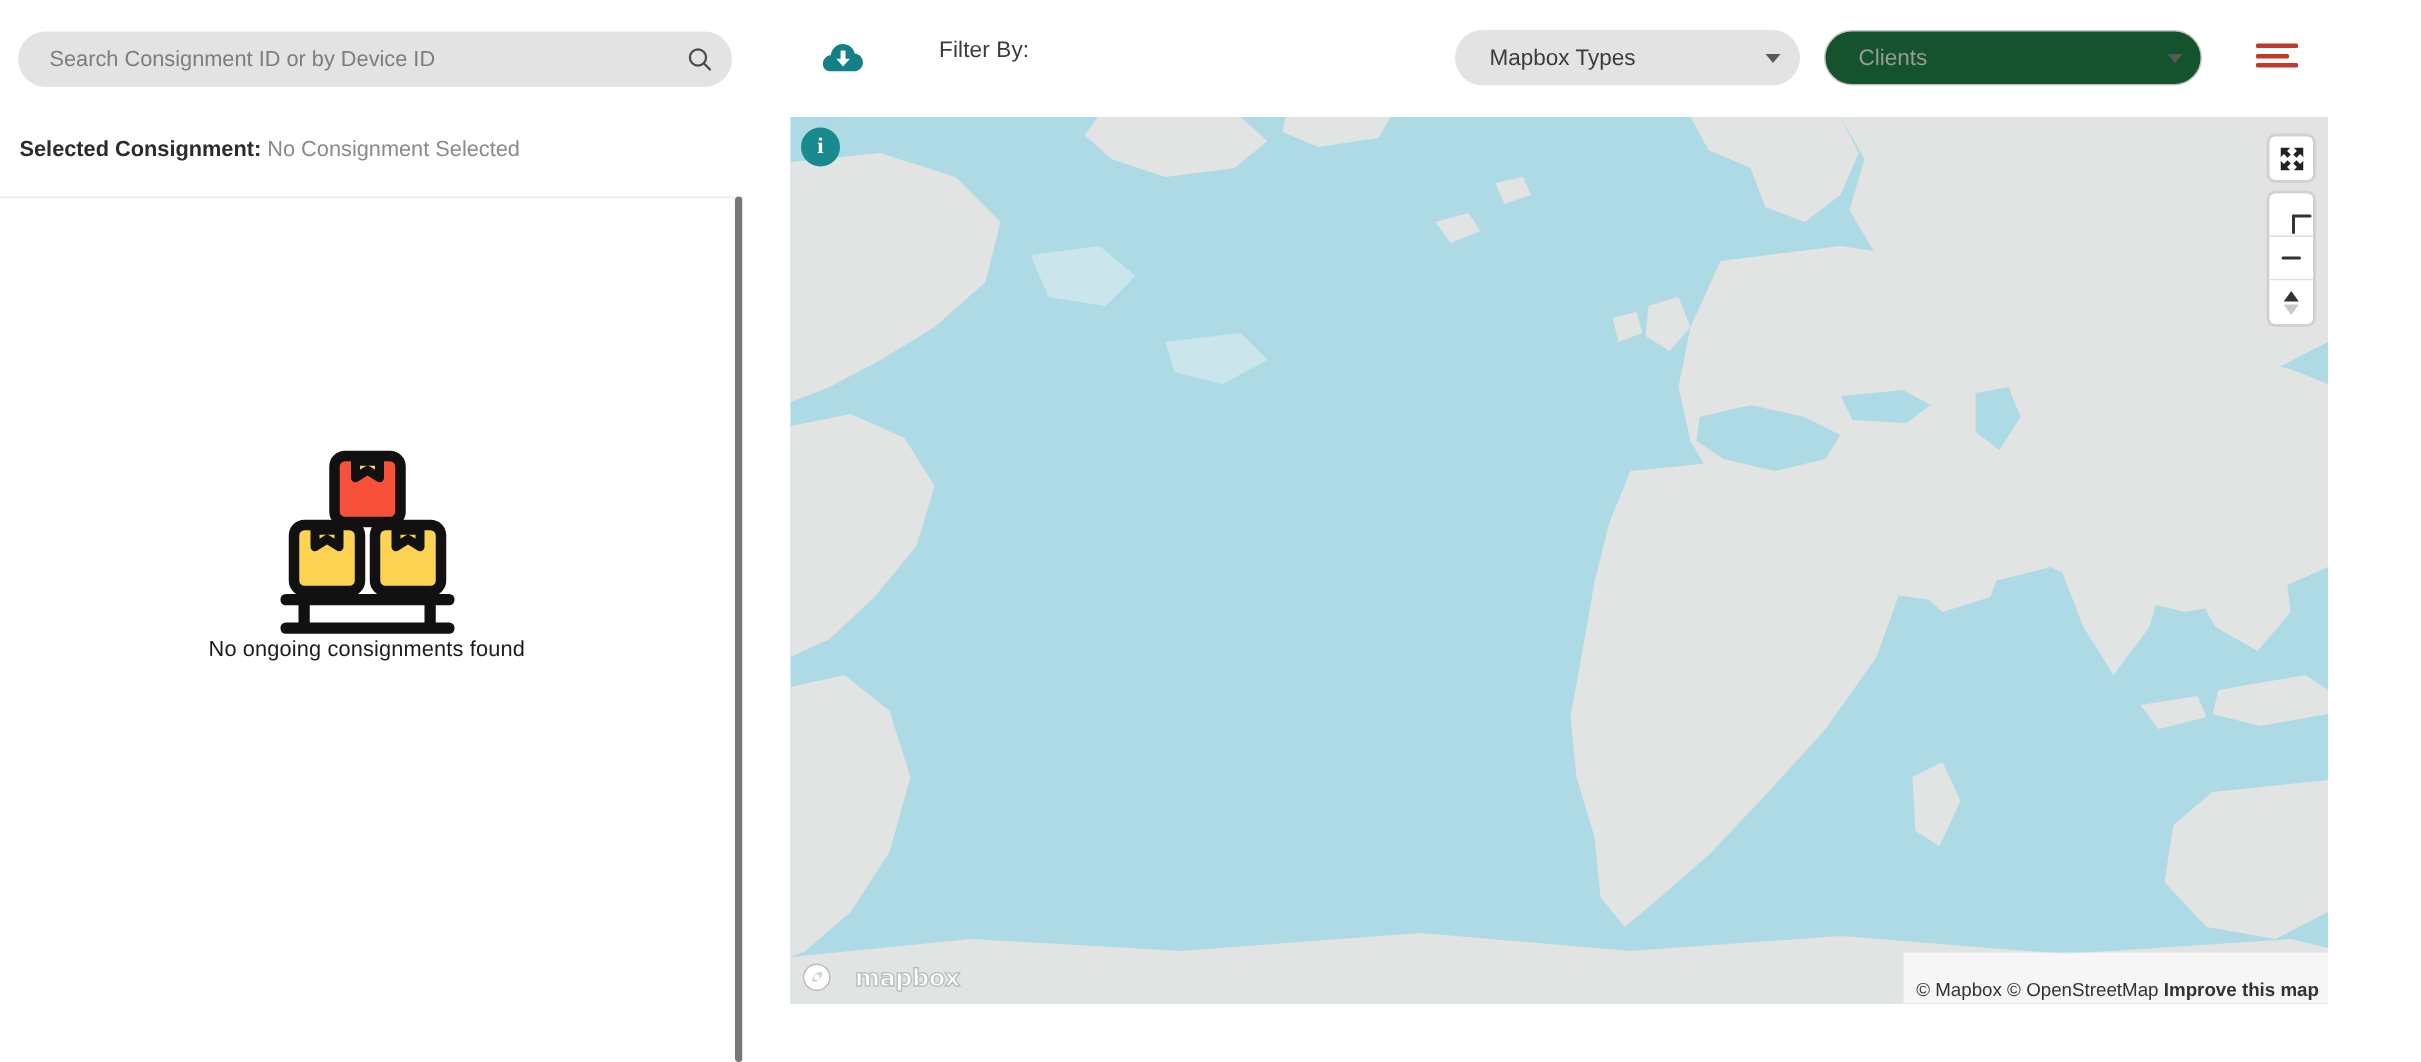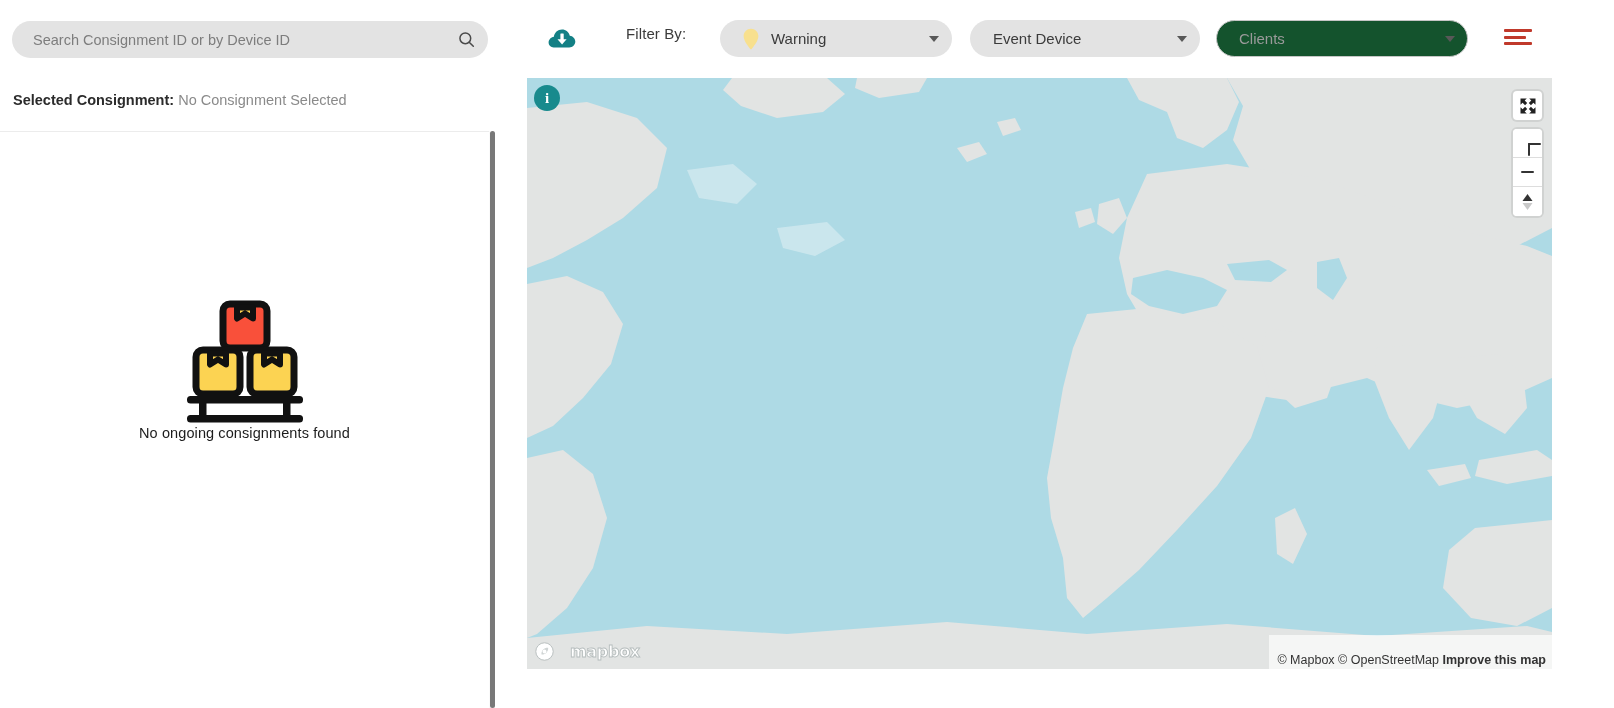--- a/index.html
+++ b/index.html
@@ -231,30 +231,23 @@
         <path d="M7.6 21.5h13.6c3.4 0 6.1-2.6 6.1-5.9 0-3.1-2.4-5.6-5.5-5.9C21.1 6.1 17.8 3.4 14 3.4c-4.2 0-7.7 3.2-8.1 7.3C2.8 11.2.6 13.7.6 16.6c0 2.9 2.3 4.9 5 4.9z" fill="#138085"></path>
         <g fill="#ffffff">
           <rect x="12.4" y="7.6" width="3.3" height="6.6" rx="0.4"></rect>
           <path d="M14.05 18.4 9.5 13.2h9.1z"></path>
         </g>
       </svg>
     </div>
 
     <div class="filter-label">Filter By:</div>
 
-    <div class="dd dd-warning">
-      <svg class="pin-marker" viewBox="0 0 16 22">
-        <path d="M8 0.7C3.9 0.7 0.6 4 0.6 8.1c0 5.4 6.4 12.6 6.7 12.9.4.4 1 .4 1.4 0 .3-.3 6.7-7.5 6.7-12.9C15.4 4 12.1.7 8 .7z" fill="#f8e08e"></path>
-      </svg>
-      <span class="dd-text">Warning</span>
-      <span class="caret"></span>
-    </div>
 
     <div class="dd dd-event">
-      <span class="dd-text">Event Device</span>
+      <span class="dd-text">Mapbox Types</span>
       <span class="caret"></span>
     </div>
 
     <div class="dd dd-clients">
       <span class="dd-text">Clients</span>
       <span class="caret"></span>
     </div>
 
     <div class="sort-icon">
       <i></i>

